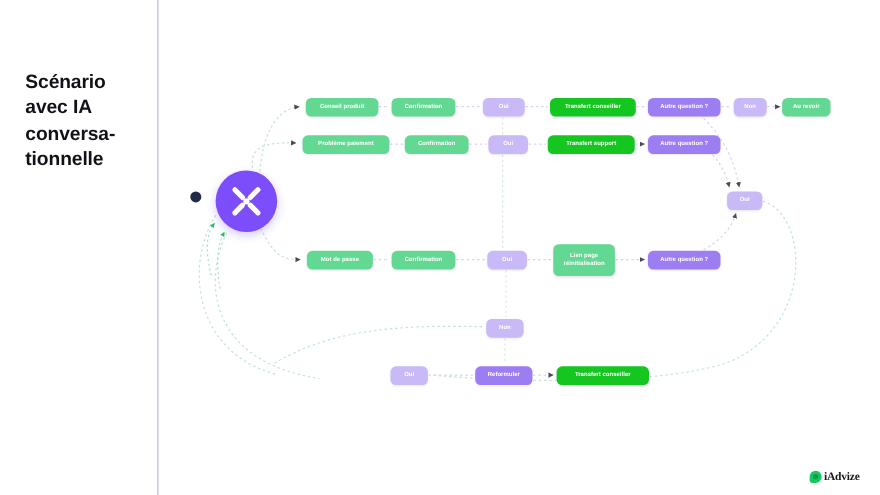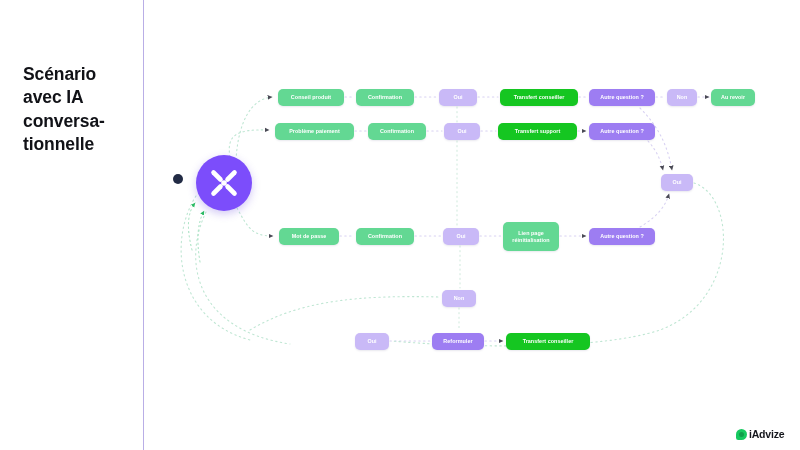--- a/index.html
+++ b/index.html
@@ -69,21 +69,21 @@
   }
   #logo .bubble{
     width:11px; height:11px; border-radius:50% 50% 50% 20%;
     background:#16c95f; position:relative;
   }
   #logo .bubble::after{
     content:""; position:absolute; left:3px; top:3px;
     width:5px; height:5px; border-radius:50%; background:#0e9f4a;
   }
   #logo .wordmark{
-    font-size:10.5px; font-weight:bold; color:#14161c; letter-spacing:-0.2px;
+    font-size:10.5px; font-weight:bold; color:#14161c; letter-spacing:-0.2px;font-family:Liberation Serif, serif;
   }
 </style>
 </head>
 <body>
 
 <div id="slide">
 
   <div class="divider"></div>
 
   <div id="title">Scénario avec IA conversa-<br>tionnelle</div>

